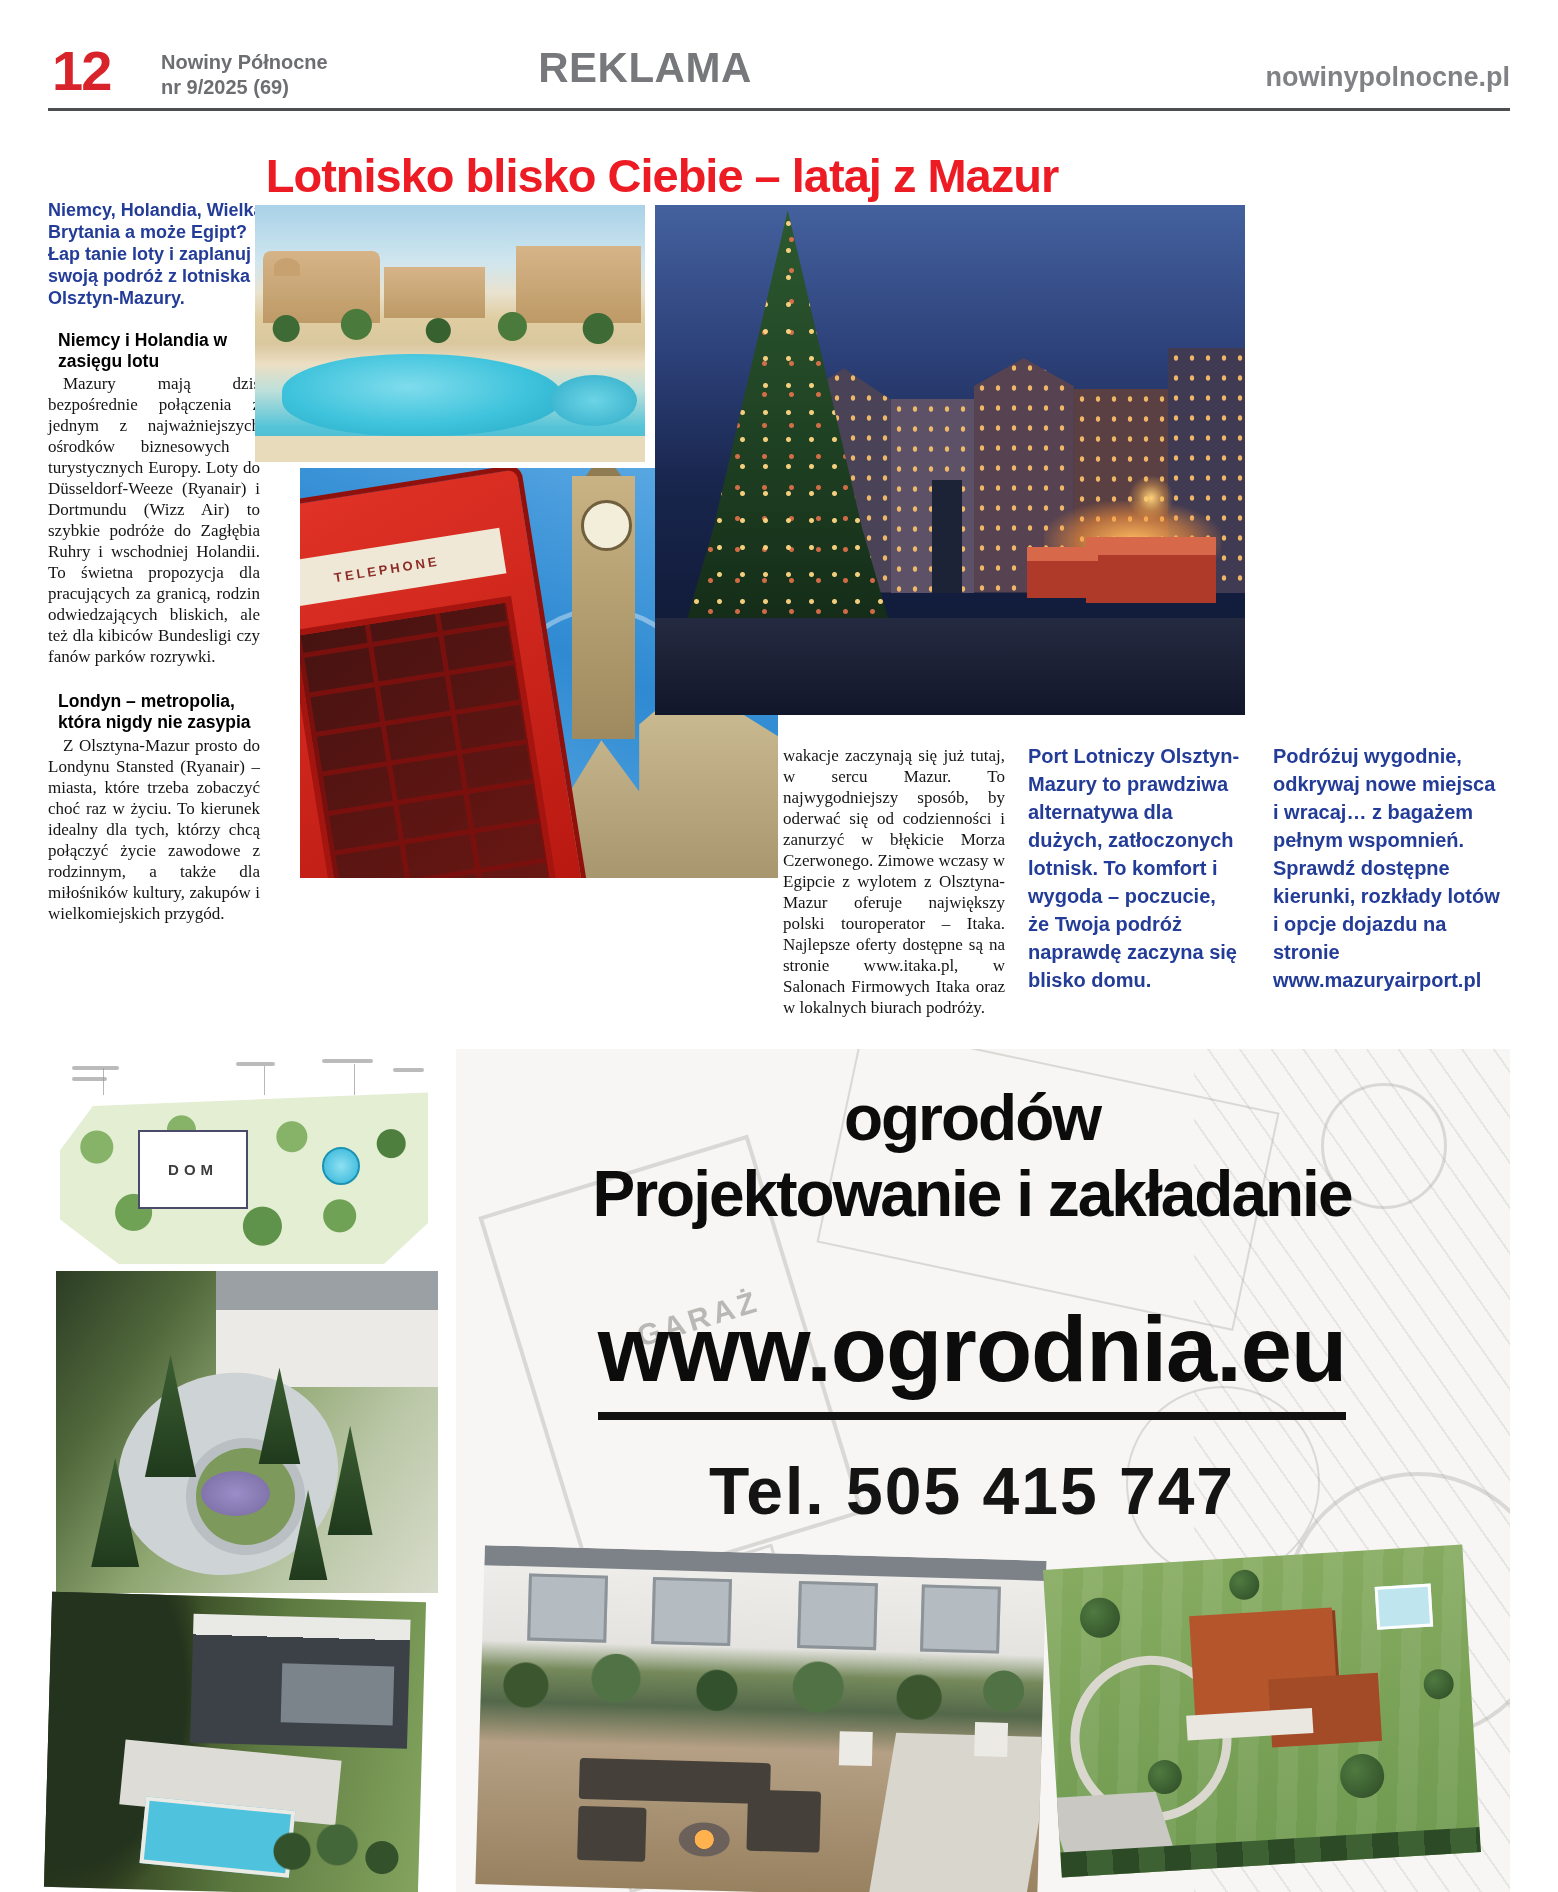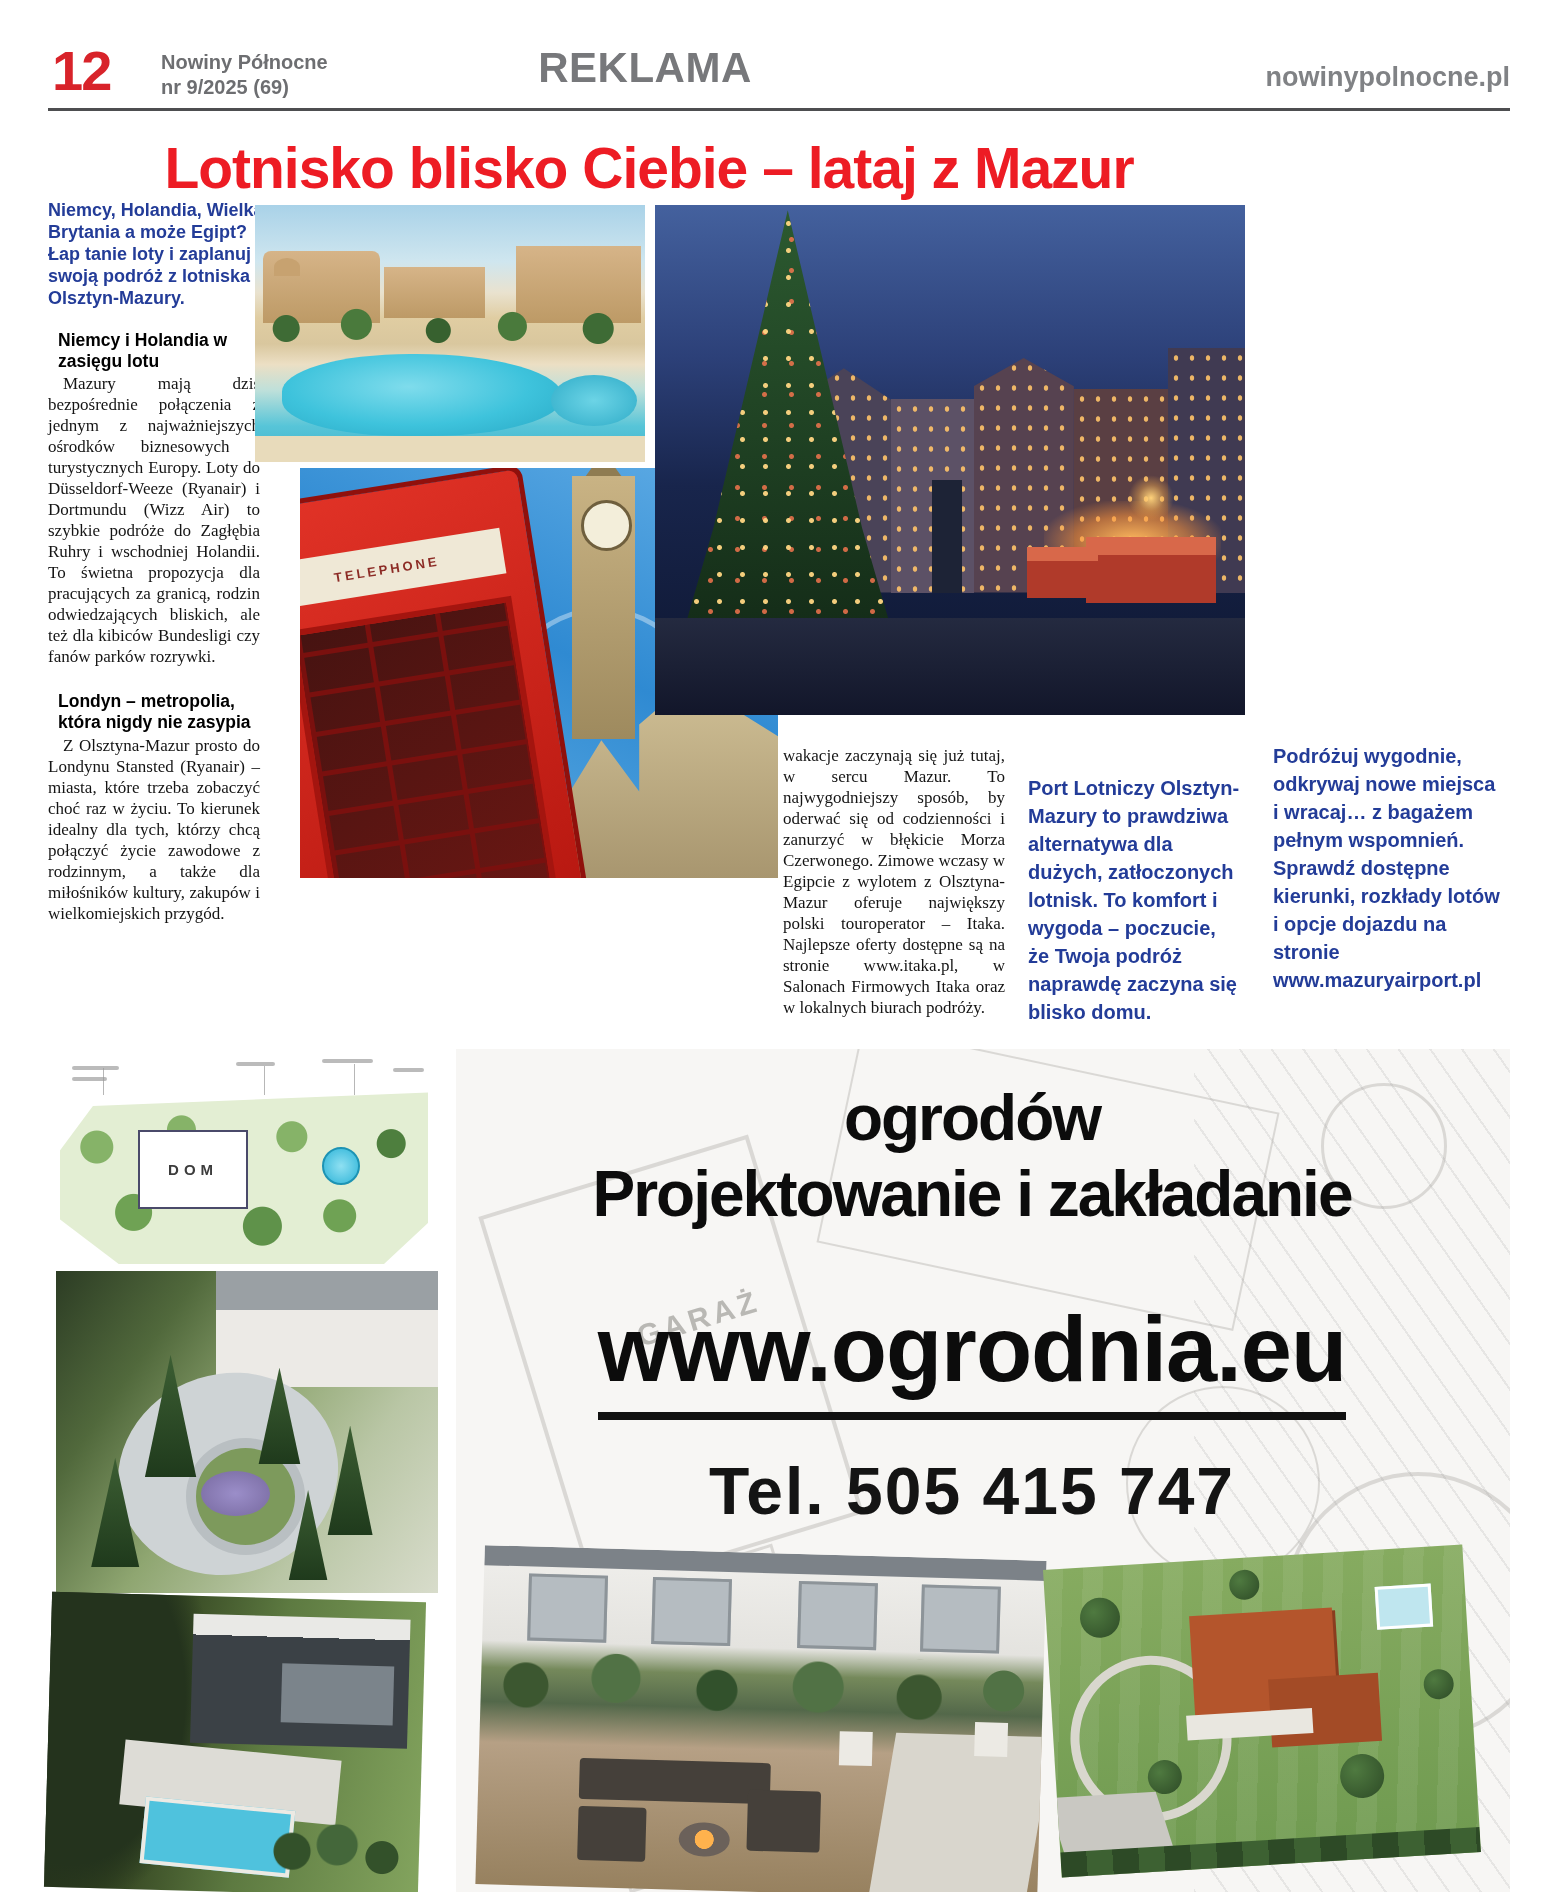--- a/index.html
+++ b/index.html
@@ -8,39 +8,39 @@
 
   
   .hdr-num{position:absolute;left:52px;top:38px;font-size:56px;font-weight:bold;color:#d8232a;letter-spacing:-2px;}
   .hdr-mast{position:absolute;left:120px;top:50px;font-size:20px;font-weight:bold;color:#6d6e71;line-height:1.25;margin-left:41px;}
   .hdr-section{position:absolute;left:645px;top:44px;transform:translateX(-50%);
                font-size:42px;font-weight:bold;color:#77787b;letter-spacing:.5px;}
   .hdr-site{position:absolute;right:48px;top:62px;font-size:27px;font-weight:bold;color:#808285;}
   .hdr-rule{position:absolute;left:48px;top:108px;width:1462px;height:3px;background:#4d4e50;}
 
   
-  .headline{position:absolute;left:48px;top:134px;width:1200px;text-align:center;margin:1px;
-            font-size:57px;font-weight:bold;color:#ed1c24;letter-spacing:-1px;}
+  .headline{position:absolute;left:48px;top:134px;width:1200px;text-align:center;margin:14px;
+            font-size:47px;font-weight:bold;color:#ed1c24;letter-spacing:-1px;}
   .lead{position:absolute;left:48px;top:200px;width:218px;
         font-size:18px;font-weight:bold;color:#233c98;line-height:1.22;}
 
   
   .body-text,.col1-sections p{font-family:"Liberation Serif",serif;font-size:17px;line-height:21px;
         text-align:justify;color:#141414;}
   .col1-sections{position:absolute;left:48px;top:330px;width:212px;}
   .col1-sections h4{margin:0 0 2px 10px;font-size:17.5px;line-height:1.18;font-weight:bold;color:#000;}
   .col1-sections p{margin:0 0 24px 0;text-indent:15px;}
   .col2{position:absolute;left:293px;top:888px;width:222px;}
   .col3{position:absolute;left:538px;top:883px;width:222px;}
   .col3 h4{margin:0 0 3px 10px;font-size:17.5px;line-height:1.18;font-weight:bold;color:#000;}
   .col3 p{margin:0;text-indent:15px;}
   .col4{position:absolute;left:783px;top:745px;width:222px;}
   .col4 .body-text,.col2 .body-text{margin:0;}
   .blue-col{position:absolute;top:742px;font-size:20px;font-weight:bold;color:#233c98;line-height:28px;}
-  .col5{left:1028px;width:212px;margin-top:32px;}
+  .col5{left:1028px;width:212px;}
   .col6{left:1273px;width:232px;}
 
   
   .photo{position:absolute;overflow:hidden;}
 
   
   .egypt{left:255px;top:205px;width:390px;height:257px;
     background:linear-gradient(180deg,#a9d2e8 0%,#cfe6ef 22%,#e9e2cf 34%,#e0cda2 44%,#d9c79e 54%,#ecdfc4 62%,#bfe0da 72%,#57c5d8 86%,#3fb0ca 100%);}
   .eg-b{position:absolute;background:linear-gradient(180deg,#d6b488,#bd9a66);}
   .eg-b1{left:2%;top:18%;width:30%;height:28%;border-radius:8px 8px 0 0;}

